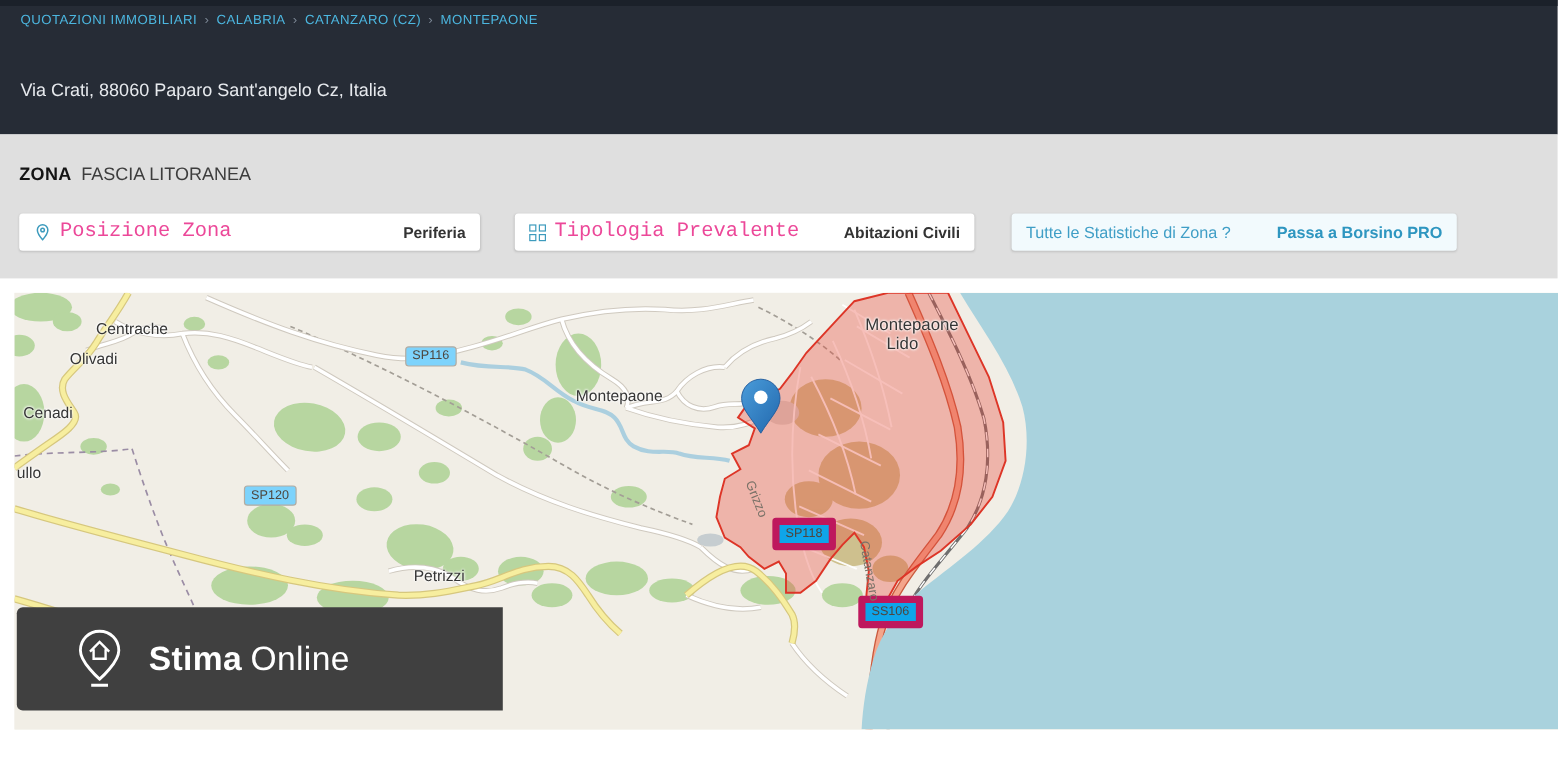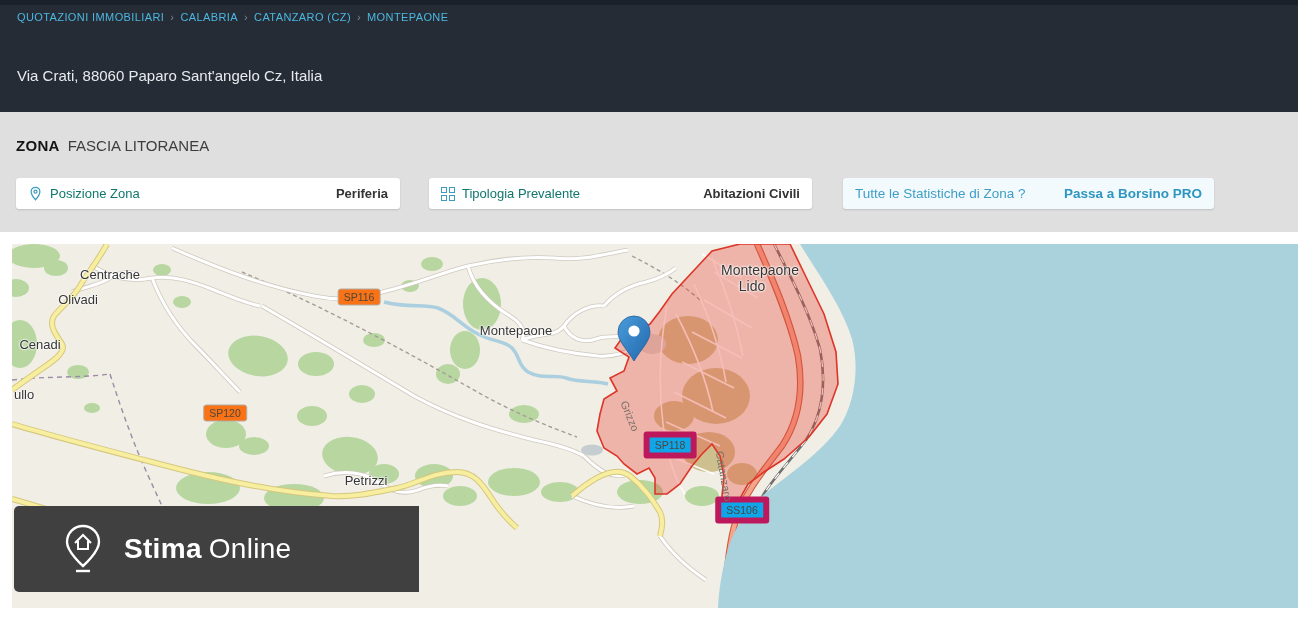--- a/index.html
+++ b/index.html
@@ -17,39 +17,39 @@
     font-size:27px; font-weight:bold; letter-spacing:.2px; }
   .page-title .suffix { font-weight:300; color:#e9edf2; margin-left:6px; }
   .page-address { position:absolute; left:17px; top:62px; color:#e7eaee; font-size:15px; }
 
   
   .zone-band { position:absolute; left:0; top:112px; width:1298px; height:120px; background:#dfdfdf; }
   .zone-head { position:absolute; left:16px; top:25px; font-size:15px; color:#3d3d3d; }
   .zone-head b { color:#141414; font-weight:bold; letter-spacing:.3px; margin-right:8px; }
   .zcard { position:absolute; top:66px; height:31px; background:#fff; border-radius:3px;
     box-shadow:0 1px 2px rgba(0,0,0,.14); display:flex; align-items:center; padding:0 12px; }
-  .zcard .lbl { font-size:13px; color:#0f766e; margin-left:7px; }
+  .zcard .lbl { font-size:17px; color:#ec4899; margin-left:7px;font-family:Liberation Mono, monospace; }
   .zcard .val { font-size:13px; font-weight:bold; color:#333; margin-left:auto; }
   .zcard.stats { background:#f2fafd; }
   .zcard.stats .q { font-size:13.5px; color:#3f9ec6; }
   .zcard.stats .act { font-size:13.5px; font-weight:bold; color:#2e96c0; margin-left:auto; cursor:pointer; }
   .gridicon { display:grid; grid-template-columns:6px 6px; grid-gap:2px; }
   .gridicon span { width:6px; height:6px; border:1.6px solid #3d9bbd; }
 
   
   .map { position:absolute; left:0; top:244px; width:1298px; height:364px; overflow:hidden; background:#f1eee6;margin-left:12px; }
   .map svg { position:absolute; left:0; top:0; }
   .map-labels { position:absolute; left:0; top:0; width:100%; height:100%; pointer-events:none; }
   .town-label { position:absolute; transform:translate(-50%,-50%); color:#353535; font-size:13px;
     white-space:nowrap; text-shadow:0 0 2px #fff,0 0 2px #fff,0 0 3px #fff; }
   .street-label { position:absolute; color:#7a7268; font-size:11px; white-space:nowrap;
     transform:translate(-50%,-50%); }
   .shield { position:absolute; transform:translate(-50%,-50%); font-size:10.5px; color:#4e463e;
     padding:1px 5px 2px; border-radius:3px; white-space:nowrap; }
-  .shield.white { background:#f97316; border:1px solid #b3aca2; }
+  .shield.white { background:#7dd3fc; border:1px solid #b3aca2; }
   .shield.tinted { background:#0ea5e9; border:6px solid #be185d; }
 
   
   .stima-panel { position:absolute; left:0; top:506px; width:1298px; height:86px; }
   .stima-brandbox { position:absolute; left:14px; top:0; width:405px; height:86px;
     background:#404040; border-radius:5px 0 0 5px; display:flex; align-items:center; }
   .stima-graybox { position:absolute; left:419px; top:0; width:806px; height:86px;
     background:#8b8b8b; border-radius:0 8px 8px 0; }
   .stima-brand { color:#fff; font-size:28px; margin-left:20px; letter-spacing:.3px; }
   .stima-brand b { font-weight:bold; }

